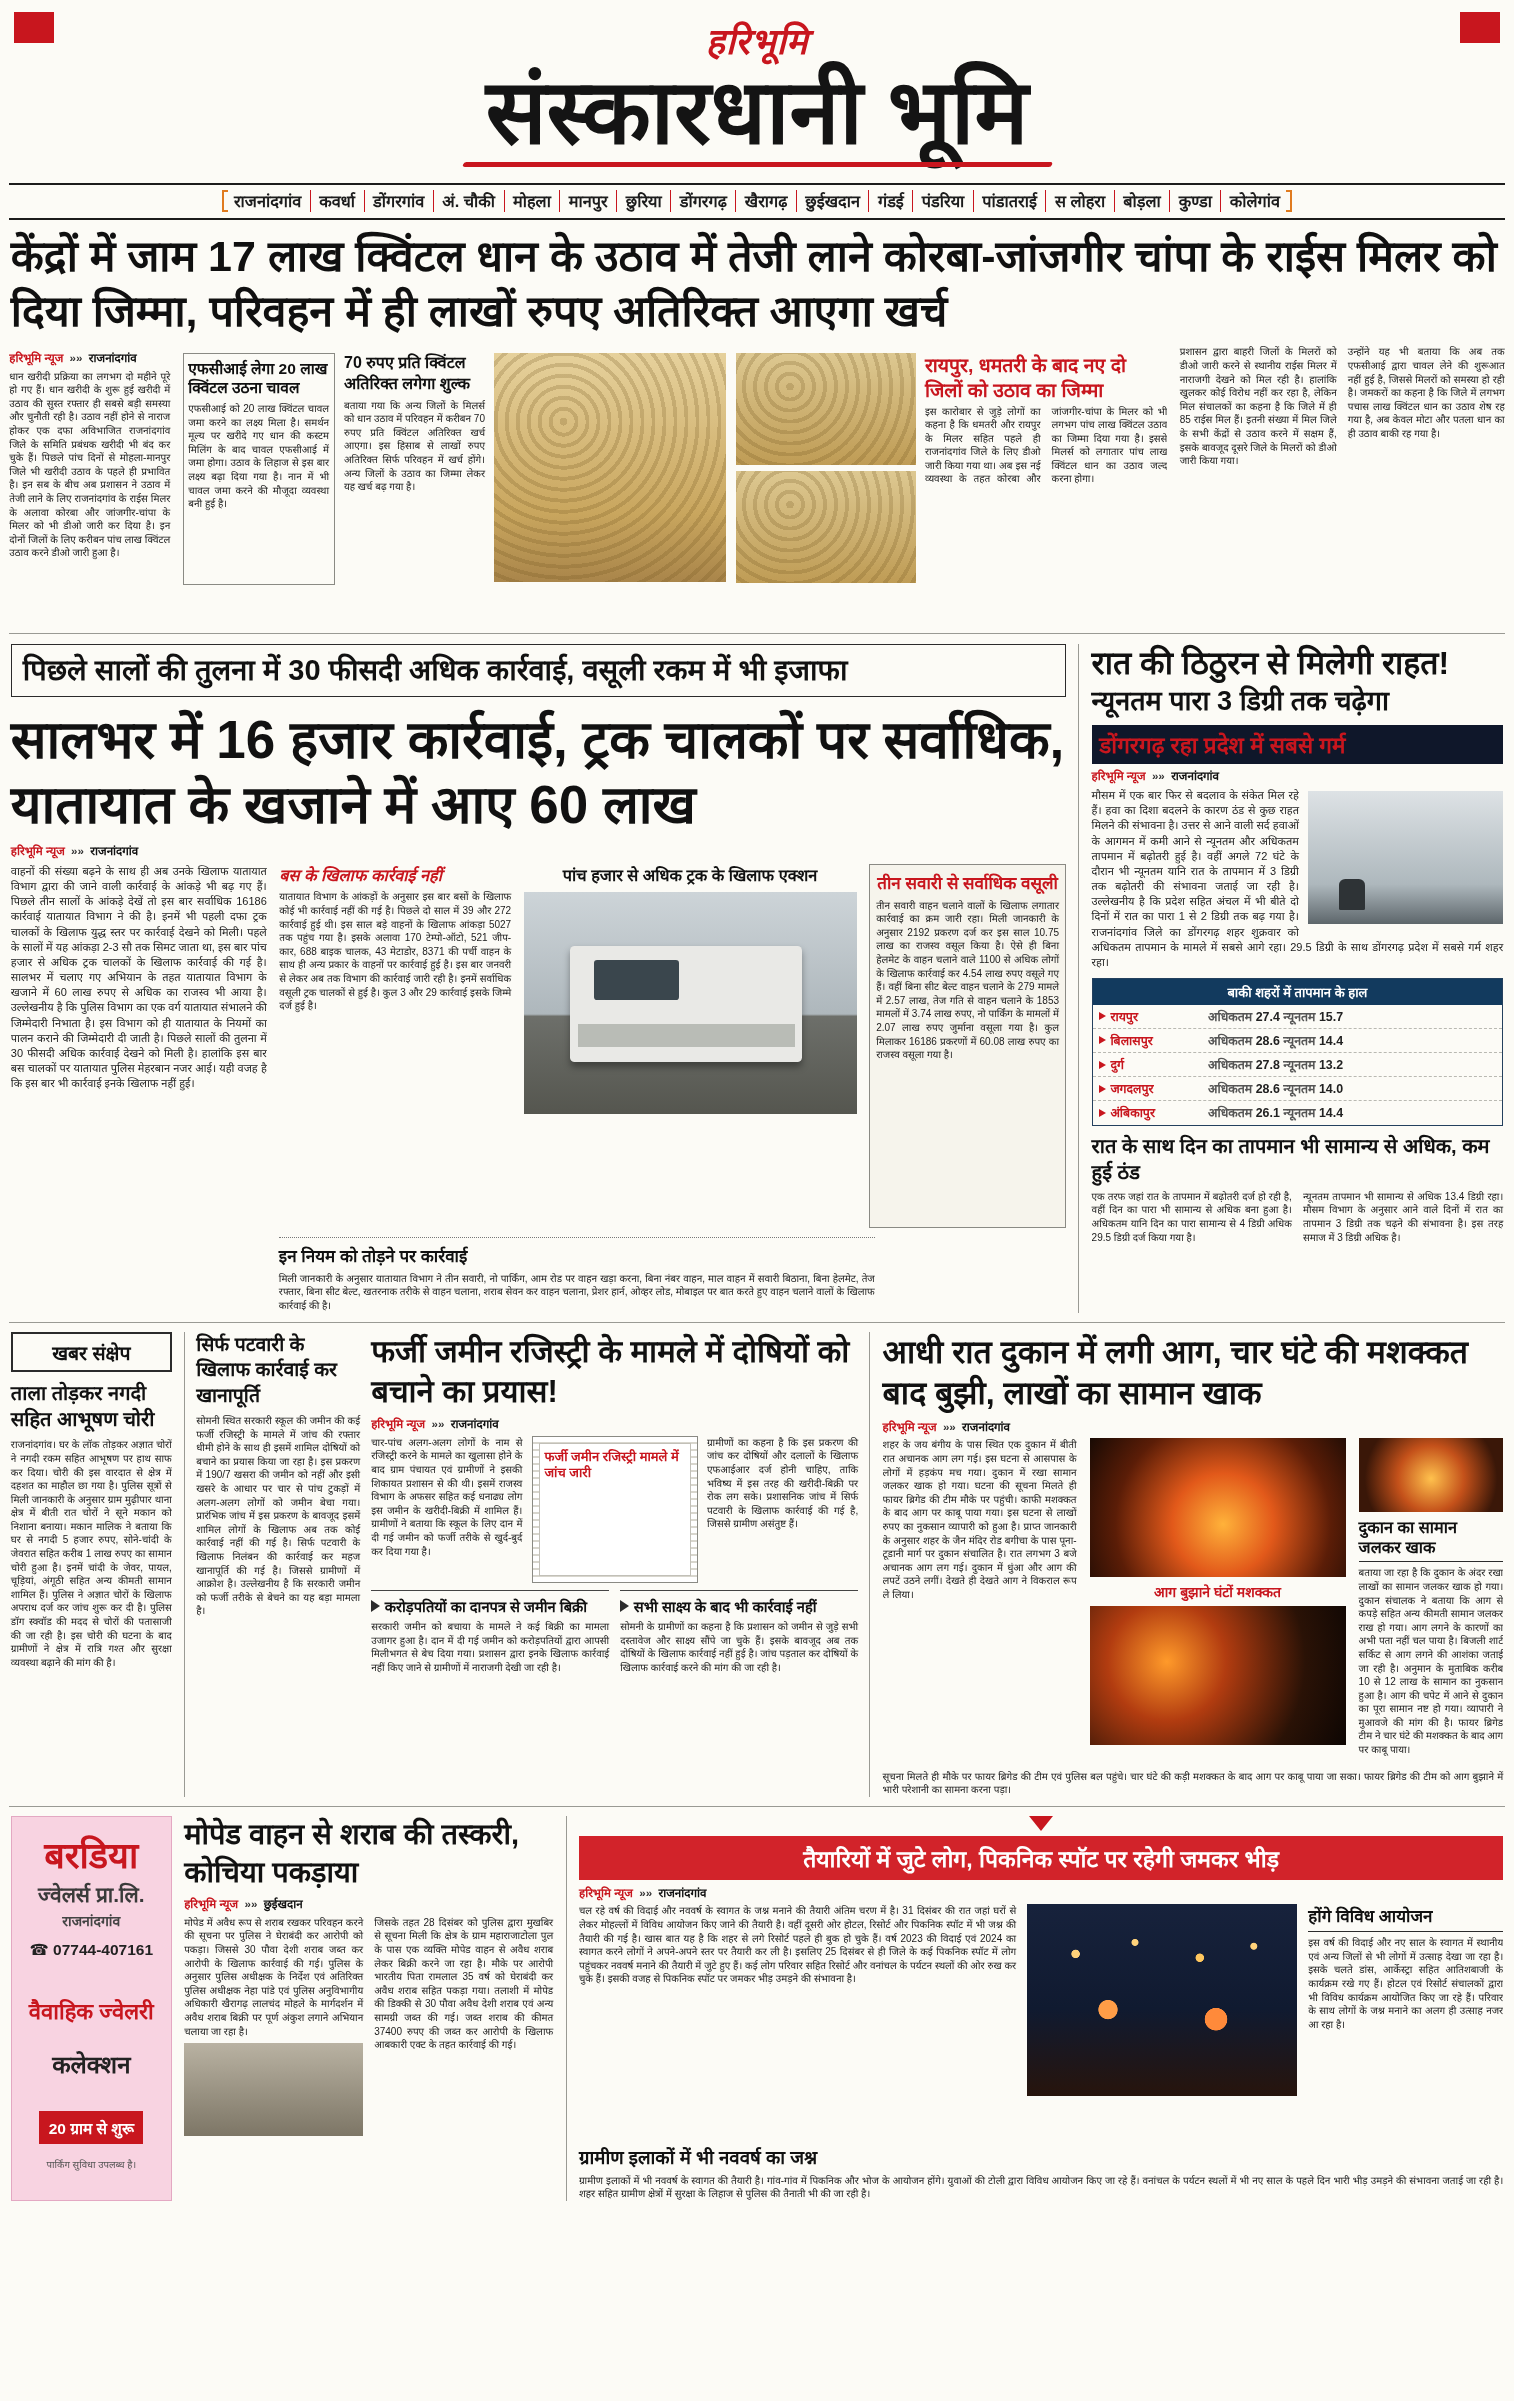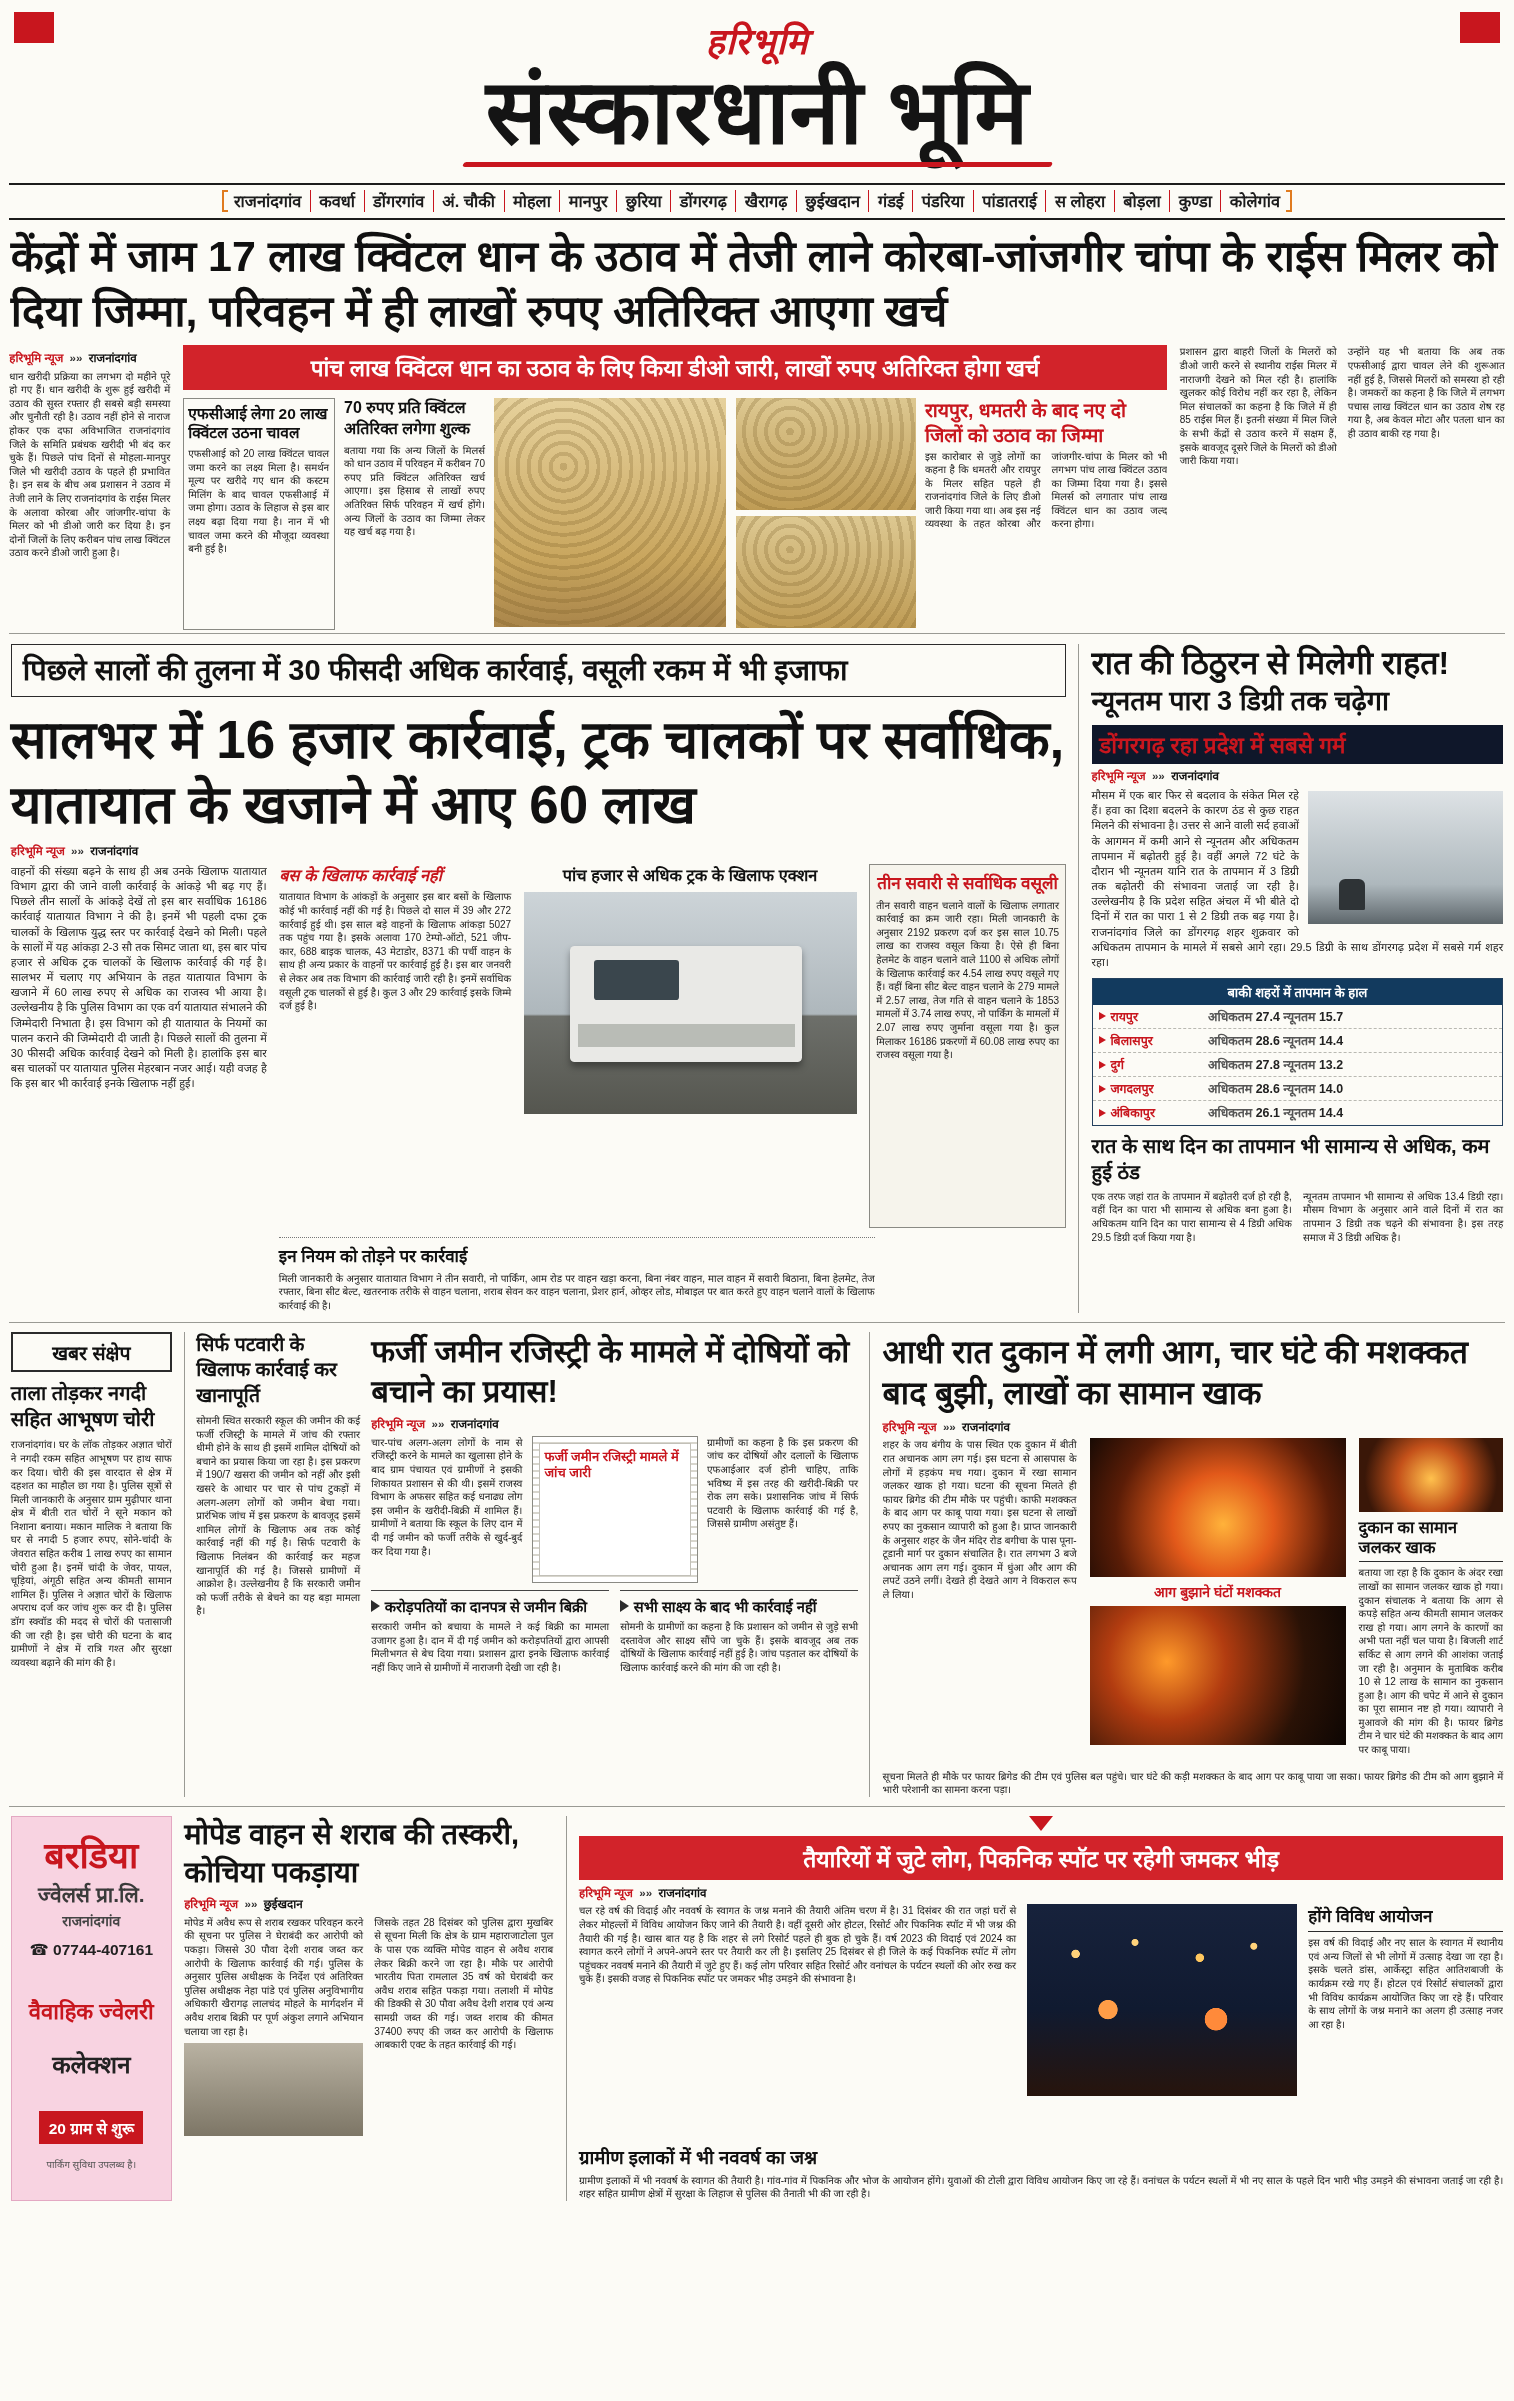--- a/index.html
+++ b/index.html
@@ -198,21 +198,20 @@
     <div class="lead-content">
       <div class="lead-left">
         <div class="byline">
           <span class="src">हरिभूमि न्यूज</span>
           <span class="sep">»»</span>
           <span class="loc">राजनांदगांव</span>
         </div>
         <p class="small-txt">धान खरीदी प्रक्रिया का लगभग दो महीने पूरे हो गए हैं। धान खरीदी के शुरू हुई खरीदी में उठाव की सुस्त रफ्तार ही सबसे बड़ी समस्या और चुनौती रही है। उठाव नहीं होने से नाराज होकर एक दफा अविभाजित राजनांदगांव जिले के समिति प्रबंधक खरीदी भी बंद कर चुके हैं। पिछले पांच दिनों से मोहला-मानपुर जिले भी खरीदी उठाव के पहले ही प्रभावित है। इन सब के बीच अब प्रशासन ने उठाव में तेजी लाने के लिए राजनांदगांव के राईस मिलर के अलावा कोरबा और जांजगीर-चांपा के मिलर को भी डीओ जारी कर दिया है। इन दोनों जिलों के लिए करीबन पांच लाख क्विंटल उठाव करने डीओ जारी हुआ है।</p>
       </div>
       <div class="lead-mid">
-        <div class="red-banner">पांच लाख क्विंटल धान का उठाव के लिए किया डीओ जारी, लाखों रुपए अतिरिक्त होगा खर्च</div>
         <div class="lead-mid-row">
           <div class="fci-box">
             <div class="bx-title">एफसीआई लेगा 20 लाख क्विंटल उठना चावल</div>
             <p class="small-txt">एफसीआई को 20 लाख क्विंटल चावल जमा करने का लक्ष्य मिला है। समर्थन मूल्य पर खरीदे गए धान की कस्टम मिलिंग के बाद चावल एफसीआई में जमा होगा। उठाव के लिहाज से इस बार लक्ष्य बढ़ा दिया गया है। नान में भी चावल जमा करने की मौजूदा व्यवस्था बनी हुई है।</p>
           </div>
           <div class="fee-col">
             <div class="bx-title">70 रुपए प्रति क्विंटल अतिरिक्त लगेगा शुल्क</div>
             <p class="small-txt">बताया गया कि अन्य जिलों के मिलर्स को धान उठाव में परिवहन में करीबन 70 रुपए प्रति क्विंटल अतिरिक्त खर्च आएगा। इस हिसाब से लाखों रुपए अतिरिक्त सिर्फ परिवहन में खर्च होंगे। अन्य जिलों के उठाव का जिम्मा लेकर यह खर्च बढ़ गया है।</p>
           </div>
           <div class="photo paddy-big">

